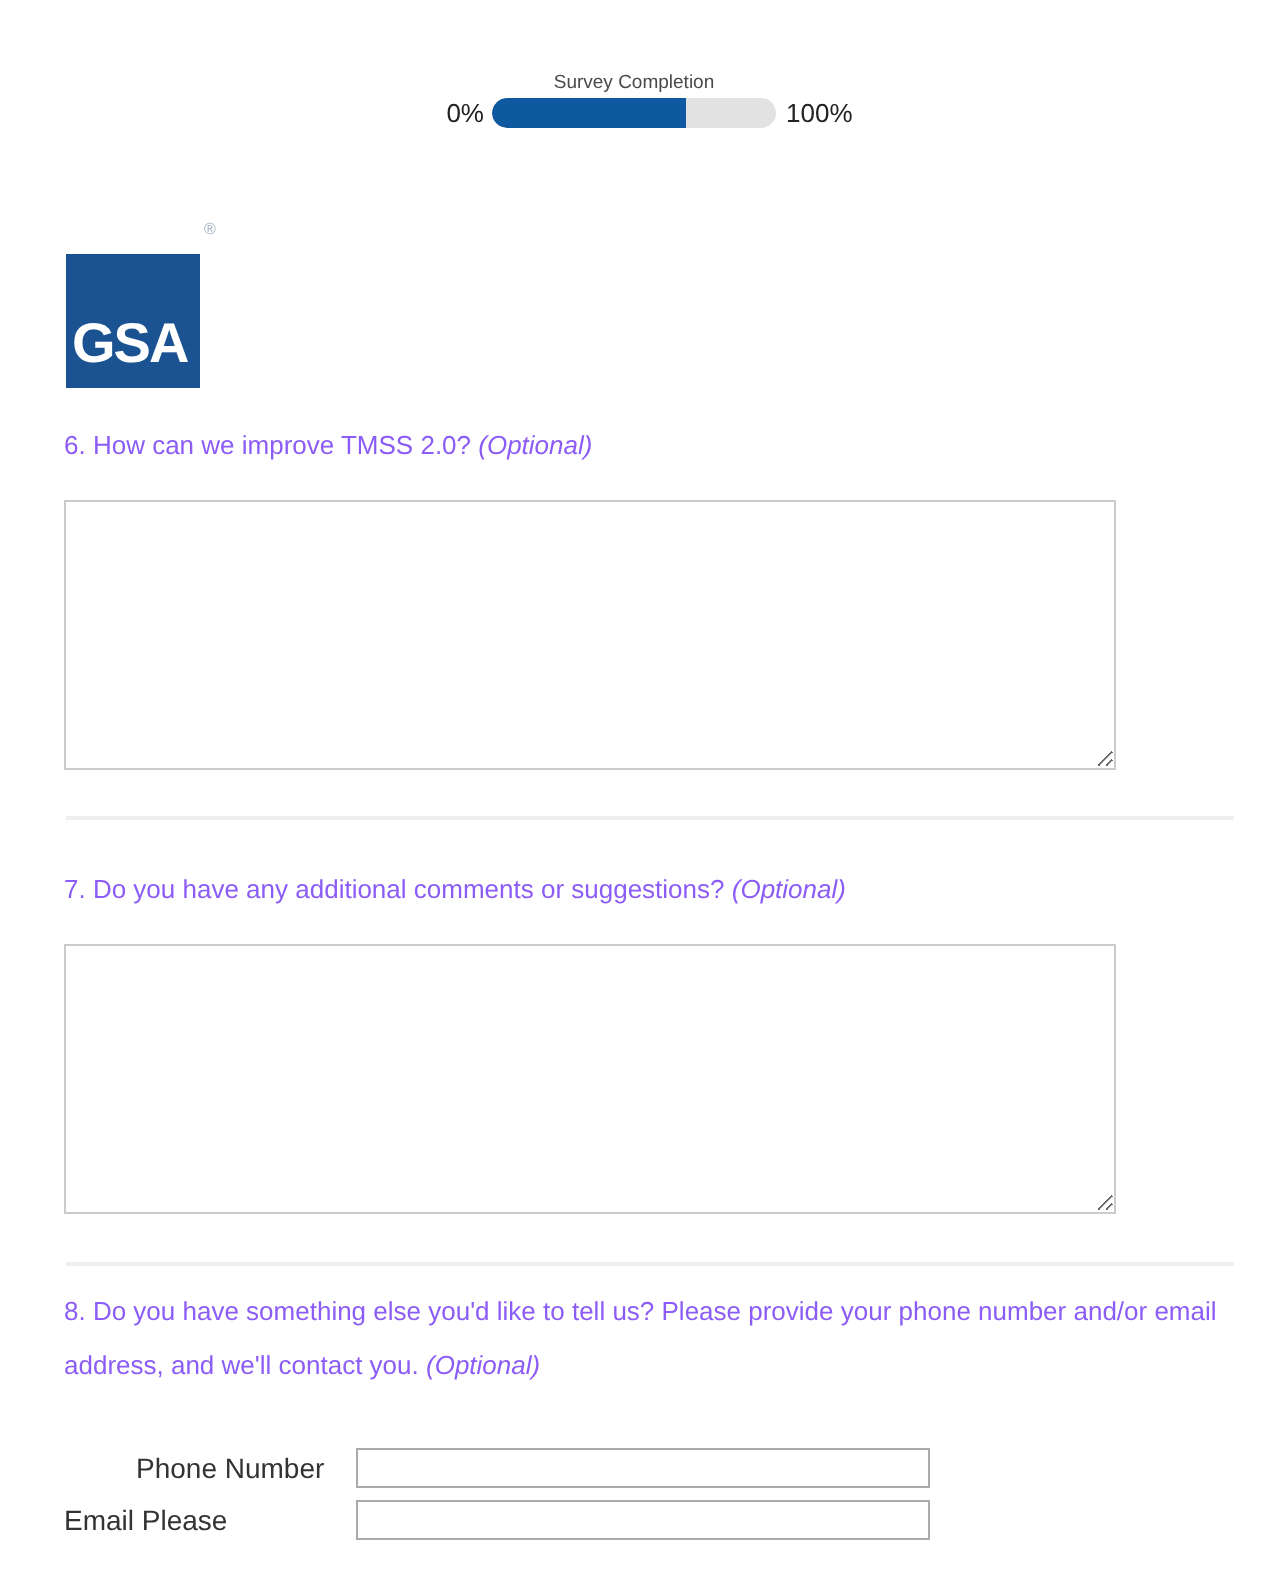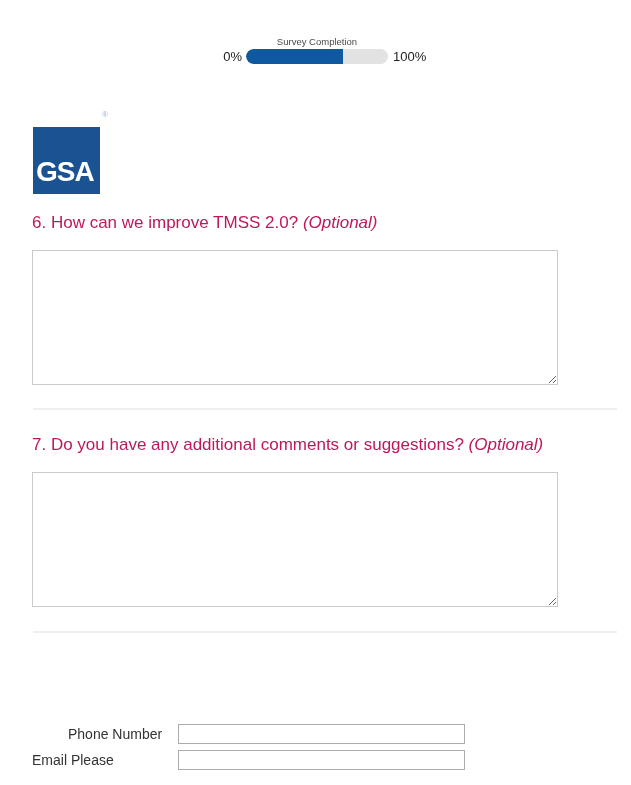--- a/index.html
+++ b/index.html
@@ -86,23 +86,23 @@
     left: 69px;
     font-size: 8px;
     color: #9fb1c4;
   }
 
   
   .question {
     position: absolute;
     left: 32px;
     width: 584px;
-    font-size: 17px;
+    font-size: 13px;
     line-height: 27px;
-    color: #be185d;
+    color: #8b5cf6;
   }
   .q6 { top: 209px; }
   .q7 { top: 431px; }
   .q8 { top: 642px; }
   .optional { font-style: italic; }
 
   textarea.answer-box {
     position: absolute;
     left: 32px;
     width: 526px;
@@ -181,20 +181,24 @@
   <div class="divider div1"></div>
 
   <div class="question q7">
     <span>7. Do you have any additional comments or suggestions?</span>
     <span class="optional">(Optional)</span>
   </div>
   <textarea class="answer-box ta7" spellcheck="false" style=""></textarea>
 
   <div class="divider div2"></div>
 
+  <div class="question q8">
+    <span>8. Do you have something else you'd like to tell us? Please provide your phone number and/or email address, and we'll contact you.</span>
+    <span class="optional">(Optional)</span>
+  </div>
 
   <div class="field-label fl-phone">Phone Number</div>
   <input type="text" class="field-input fi-phone" value="" style="">
 
   <div class="field-label fl-email">Email Please</div>
   <input type="text" class="field-input fi-email" value="" style="">
 
 </div>
 
 </body></html>

